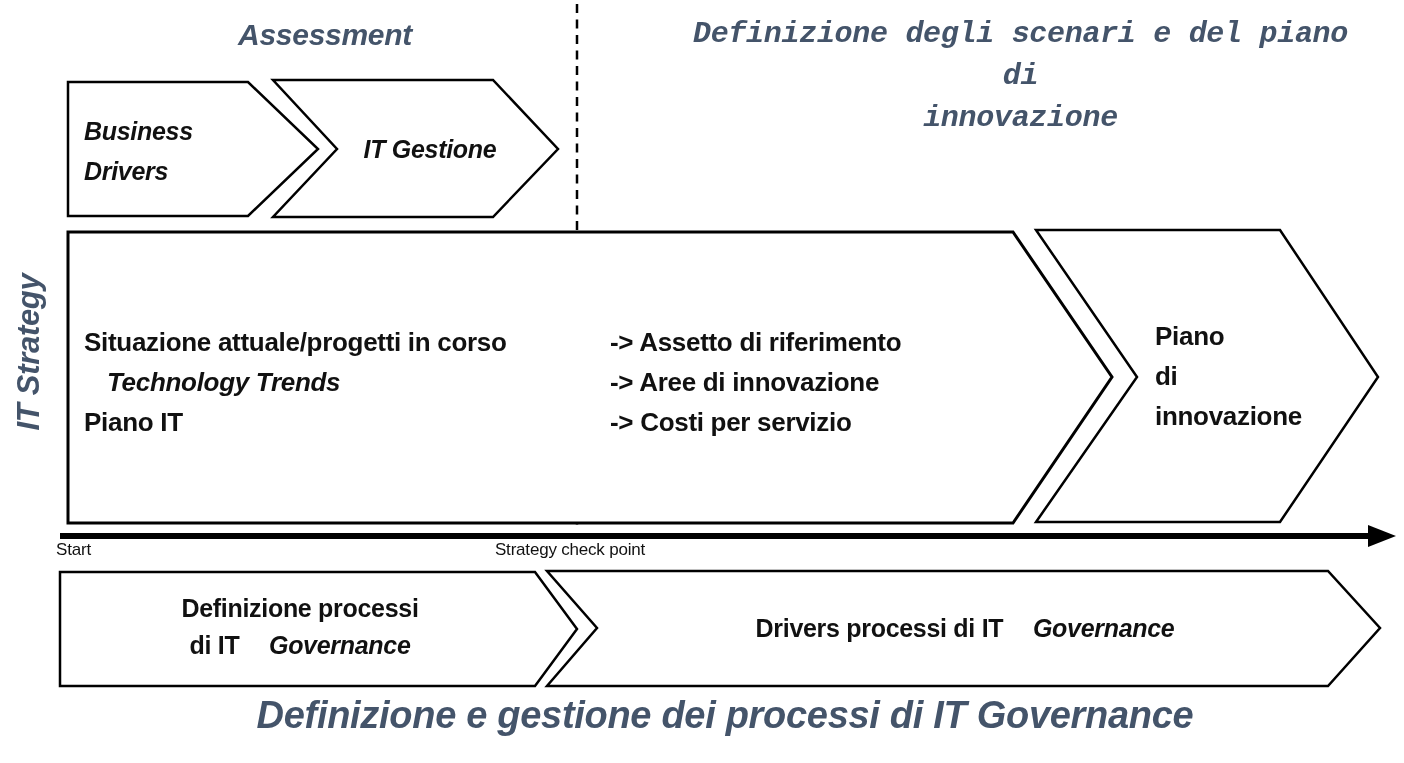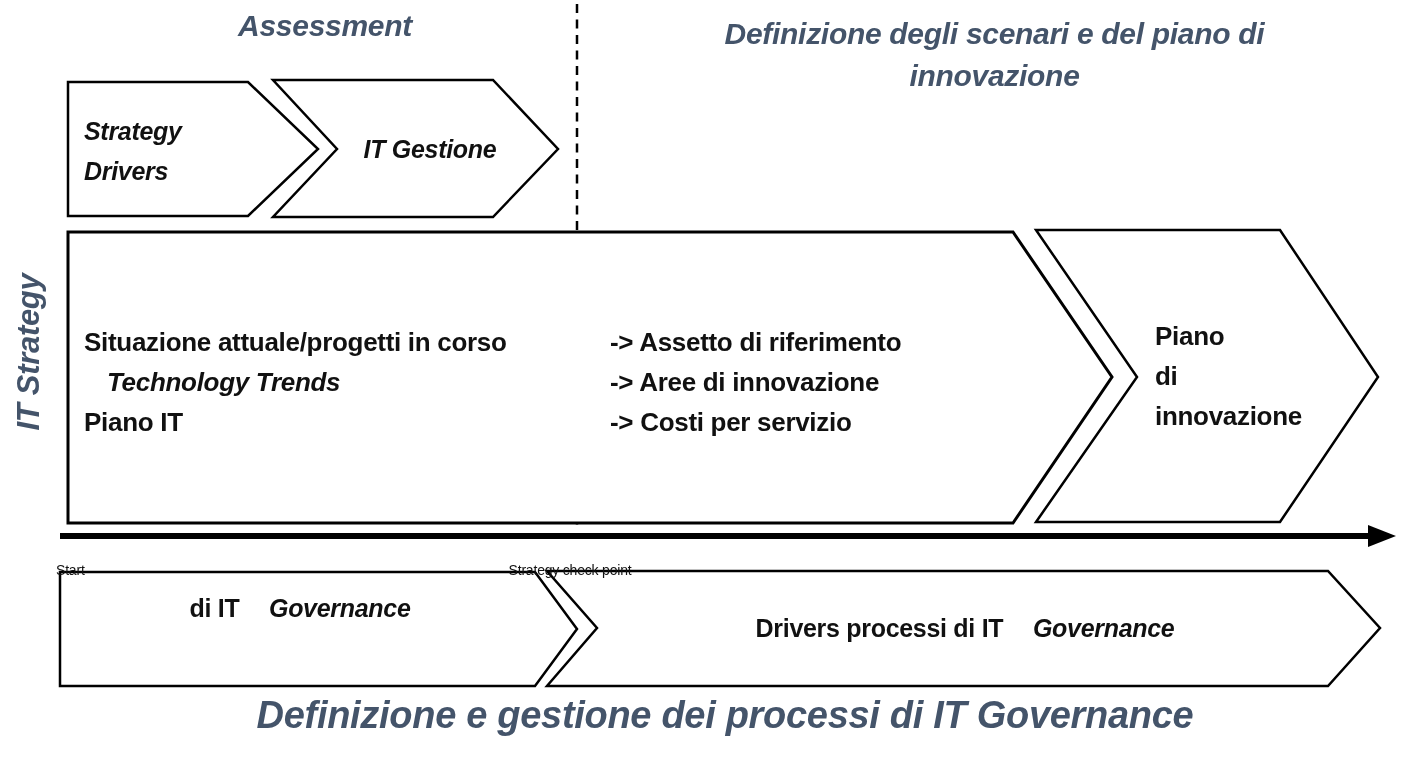--- a/index.html
+++ b/index.html
@@ -10,22 +10,22 @@
     overflow:hidden;
   }
   svg.shapes { position:absolute; left:0; top:0; width:1404px; height:763px; }
   .txt { position:absolute; color:#111111; letter-spacing:-0.3px; }
   .accent { color:#44546A; }
   .i  { font-style:italic;margin-left:23px; }
   .center { text-align:center; }
   .pre { white-space:pre-line; }
 
   .hdr { font-size:30px; font-weight:700; font-style:italic; line-height:42px; }
-  .hdr-assessment { left:135px; top:5px; width:380px; }
-  .hdr-definizione { left:652px; top:13px; width:685px; }
+  .hdr-assessment { left:135px; top:14px; width:380px; }
+  .hdr-definizione { left:678px; top:13px; width:685px;font-family:Liberation Mono, monospace; }
 
   .side-label {
     left:-61px; top:332px; width:180px; height:40px;
     font-size:31px; font-weight:700; font-style:italic;
     transform:rotate(-90deg); text-align:center; line-height:40px;
   }
 
   .drivers { font-size:25px; font-weight:700; font-style:italic; line-height:40px; }
   .lbl-business { left:84px; top:111px; width:220px; }
   .lbl-itdrivers { left:340px; top:129px; width:180px; }
@@ -37,21 +37,21 @@
 
   .gov { font-size:25px; font-weight:700; line-height:37px; }
   .lbl-gov-def { left:90px;  top:590px; width:420px; }
   .lbl-gov-ges { left:600px; top:610px; width:730px; }
 
   .caption {
     left:45px; top:697px; width:1360px;
     font-size:38px; font-weight:700; font-style:italic; line-height:36px;
   }
 
-  .tick { font-size:14px; line-height:22px; color:#111111; letter-spacing:-0.2px;margin-top:20px; }
+  .tick { font-size:17px; line-height:22px; color:#111111; letter-spacing:-0.2px; }
   .lbl-start { left:56px; top:539px; width:90px; }
   .lbl-checkpoint { left:455px; top:539px; width:230px; }
 </style>
 </head>
 <body>
 
 <div class="stage">
 
   <svg class="shapes" viewBox="0 0 1404 763">
 
@@ -69,21 +69,21 @@
     <path d="M60,572 L535,572 L577,629 L535,686 L60,686 Z" fill="#ffffff" stroke="#000000" stroke-width="2.5"></path>
     <path d="M547,571 L1328,571 L1380,628 L1328,686 L547,686 L597,628 Z" fill="#ffffff" stroke="#000000" stroke-width="2.5"></path>
   </svg>
 
   <div class="txt hdr hdr-assessment accent center">Assessment</div>
   <div class="txt hdr hdr-definizione accent center pre">Definizione degli scenari e del piano di
 innovazione</div>
 
   <div class="txt side-label accent">IT Strategy</div>
 
-  <div class="txt drivers lbl-business pre">Strategy
+  <div class="txt drivers lbl-business pre">Business
 Drivers</div>
   <div class="txt drivers lbl-itdrivers center">IT Gestione</div>
 
   <div class="txt boxline col-left">
     <div>Situazione attuale/progetti in corso</div>
     <div class="i">Technology Trends</div>
     <div>Piano IT</div>
   </div>
 
   <div class="txt boxline col-right">
@@ -93,20 +93,21 @@
   </div>
 
   <div class="txt boxline lbl-piano pre">Piano
 di
 innovazione</div>
 
   <div class="txt tick lbl-start">Start</div>
   <div class="txt tick lbl-checkpoint center">Strategy check point</div>
 
   <div class="txt gov lbl-gov-def center">
+    <div>Definizione processi</div>
     <div><span>di IT </span><span class="i">Governance</span></div>
   </div>
 
   <div class="txt gov lbl-gov-ges center"><span>Drivers processi di IT </span><span class="i">Governance</span></div>
 
   <div class="txt caption accent center">Definizione e gestione dei processi di IT Governance</div>
 
 </div>
 
 </body></html>

